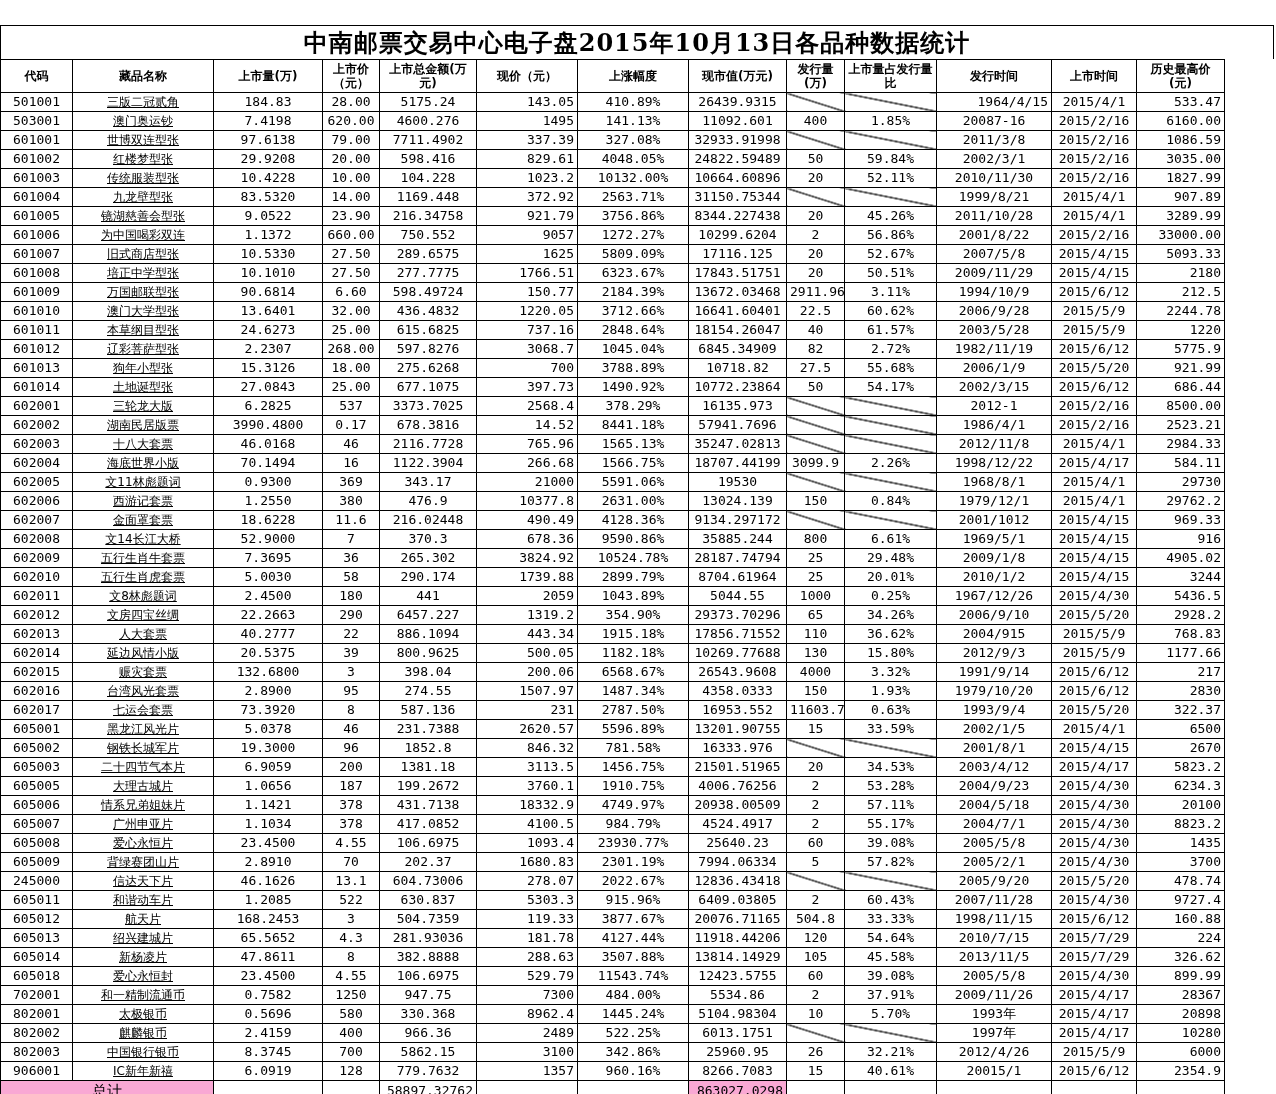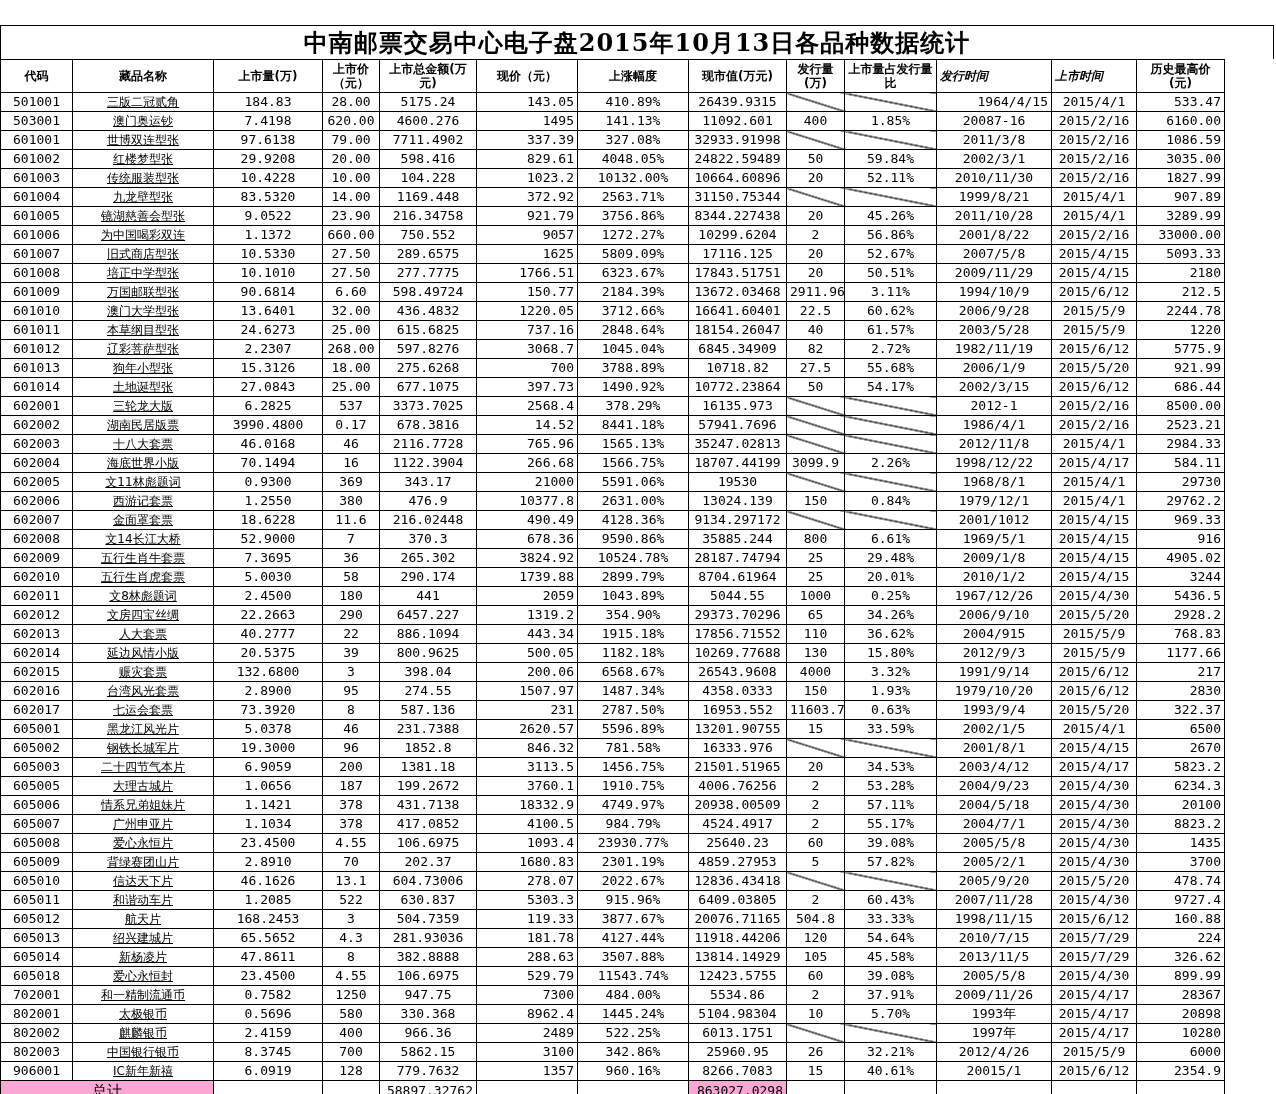--- a/index.html
+++ b/index.html
@@ -2,21 +2,21 @@
 <html><head>
 <meta charset="utf-8">
 <style>
   html, body { margin:0; padding:0; background:#ffffff; }
   body { width:1276px; height:1094px; overflow:hidden; font-family:"DejaVu Sans Mono","Liberation Mono",monospace; color:#000; }
   .sheet { position:absolute; left:0; top:0; width:1274px;margin-top:25px; }
   .title { height:34px; border:1px solid #000; border-bottom:none; box-sizing:border-box; text-align:center; font-family:"DejaVu Serif","Liberation Serif",serif; font-size:24px; font-weight:bold; line-height:34px; letter-spacing:1px; width:1274px; }
   table { border-collapse:collapse; table-layout:fixed; width:1100px; }
   th, td { border:1px solid #000; padding:0 3px; overflow:hidden; white-space:nowrap; }
   th { height:32px; font-family:"DejaVu Sans","Liberation Sans",sans-serif; font-size:12px; font-weight:bold; line-height:14px; text-align:center; white-space:normal; }
-  th.left { text-align:left;font-style:italic; }
+  th.left { text-align:center; }
   td { height:18px; font-size:13px; line-height:18px; }
   td.c { text-align:center; }
   td.r { text-align:right; }
   td.l { text-align:right; }
   td.name { text-align:center; font-family:"DejaVu Sans","Liberation Sans",sans-serif; font-size:12px; text-decoration:underline; }
   td.slash { background:linear-gradient(to top right, transparent calc(50% - 1px), #333 calc(50% - 0.5px), #333 calc(50% + 0.5px), transparent calc(50% + 1px)); }
   td.pink { background:#f9a8d4; }
   tr.total td { height:19px; }
   td.total-label { text-align:center; font-family:"DejaVu Sans","Liberation Sans",sans-serif; font-size:15px; }
 </style>
@@ -660,29 +660,29 @@
           <td class="r">1435</td>
         </tr>
         <tr>
           <td class="c">605009</td>
           <td class="name">背绿赛团山片</td>
           <td class="c">2.8910</td>
           <td class="c">70</td>
           <td class="c">202.37</td>
           <td class="r">1680.83</td>
           <td class="c">2301.19%</td>
-          <td class="c">4859.27953</td>
+          <td class="c">7994.06334</td>
           <td class="c">5</td>
           <td class="c">57.82%</td>
           <td class="c">2005/2/1</td>
           <td class="c">2015/4/30</td>
           <td class="r">3700</td>
         </tr>
         <tr>
-          <td class="c">605010</td>
+          <td class="c">245000</td>
           <td class="name">信达天下片</td>
           <td class="c">46.1626</td>
           <td class="c">13.1</td>
           <td class="c">604.73006</td>
           <td class="r">278.07</td>
           <td class="c">2022.67%</td>
           <td class="c">12836.43418</td>
           <td class="c slash"></td>
           <td class="c slash"></td>
           <td class="c">2005/9/20</td>

